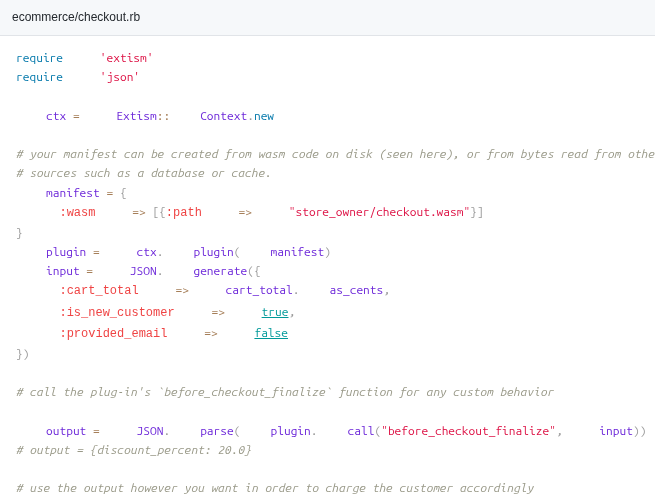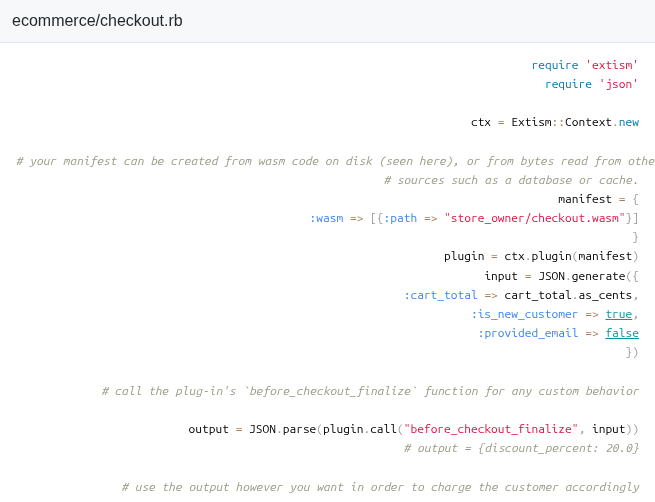--- a/index.html
+++ b/index.html
@@ -10,37 +10,37 @@
     line-height: 1.6;
     background: #ffffff;
     color: #333;
     width: 655px;
   }
   .file-header {
     background: #f6f8fa;
     border-bottom: 1px solid #e1e4e8;
     padding: 8px 12px;
     font-family: -apple-system, BlinkMacSystemFont, 'Segoe UI', Helvetica, Arial, sans-serif;
-    font-size: 16px;
+    font-size: 12px;
     color: #24292e;
   }
   .code-block {
     padding: 12px 16px 16px 16px;
     white-space: pre;
     overflow-x: auto;
   }
   .tok-kw    { color: #0077aa; }      
   .tok-str   { color: #dd1144; }
-  .tok-sym   { color: #3b82f6; }         
-  .tok-id    { color: #000000; }
+  .tok-sym   { color: #ef4444; font-family: Liberation Mono, monospace; }         
+  .tok-id    { color: #6d28d9; margin-left: 30px; }
   .tok-op    { color: #a67f59; }      
   .tok-punc  { color: #999999; }      
   .tok-cmt   { color: #999988; font-style: italic; }
   .tok-bool  { color: #009999; text-decoration: underline; }
-  .ln { display: block; text-align: right; }
+  .ln { display: block; }
 </style>
 </head>
 <body>
 
 <div class="file-header">
   <span>ecommerce/checkout.rb</span>
 </div>
 
 <div class="code-block" id="code-target"><span class="ln"><span class="tok-kw">require </span><span class="tok-id"></span><span class="tok-str">'extism'</span></span><span class="ln"><span class="tok-kw">require </span><span class="tok-id"></span><span class="tok-str">'json'</span></span><span class="ln">&nbsp;</span><span class="ln"><span class="tok-id">ctx </span><span class="tok-op">=</span><span class="tok-id"> Extism</span><span class="tok-op">::</span><span class="tok-id">Context</span><span class="tok-punc">.</span><span class="tok-kw">new</span></span><span class="ln">&nbsp;</span><span class="ln"><span class="tok-cmt"># your manifest can be created from wasm code on disk (seen here), or from bytes read from other</span></span><span class="ln"><span class="tok-cmt"># sources such as a database or cache.</span></span><span class="ln"><span class="tok-id">manifest </span><span class="tok-op">=</span><span class="tok-punc"> {</span></span><span class="ln"><span class="tok-id">  </span><span class="tok-sym">:wasm</span><span class="tok-id"> </span><span class="tok-op">=&gt;</span><span class="tok-punc"> [{</span><span class="tok-sym">:path</span><span class="tok-id"> </span><span class="tok-op">=&gt;</span><span class="tok-id"> </span><span class="tok-str">"store_owner/checkout.wasm"</span><span class="tok-punc">}]</span></span><span class="ln"><span class="tok-punc">}</span></span><span class="ln"><span class="tok-id">plugin </span><span class="tok-op">=</span><span class="tok-id"> ctx</span><span class="tok-punc">.</span><span class="tok-id">plugin</span><span class="tok-punc">(</span><span class="tok-id">manifest</span><span class="tok-punc">)</span></span><span class="ln"><span class="tok-id">input </span><span class="tok-op">=</span><span class="tok-id"> JSON</span><span class="tok-punc">.</span><span class="tok-id">generate</span><span class="tok-punc">({</span></span><span class="ln"><span class="tok-id">  </span><span class="tok-sym">:cart_total</span><span class="tok-id"> </span><span class="tok-op">=&gt;</span><span class="tok-id"> cart_total</span><span class="tok-punc">.</span><span class="tok-id">as_cents</span><span class="tok-punc">,</span></span><span class="ln"><span class="tok-id">  </span><span class="tok-sym">:is_new_customer</span><span class="tok-id"> </span><span class="tok-op">=&gt;</span><span class="tok-id"> </span><span class="tok-bool">true</span><span class="tok-punc">,</span></span><span class="ln"><span class="tok-id">  </span><span class="tok-sym">:provided_email</span><span class="tok-id"> </span><span class="tok-op">=&gt;</span><span class="tok-id"> </span><span class="tok-bool">false</span></span><span class="ln"><span class="tok-punc">})</span></span><span class="ln">&nbsp;</span><span class="ln"><span class="tok-cmt"># call the plug-in's `before_checkout_finalize` function for any custom behavior</span></span><span class="ln">&nbsp;</span><span class="ln"><span class="tok-id">output </span><span class="tok-op">=</span><span class="tok-id"> JSON</span><span class="tok-punc">.</span><span class="tok-id">parse</span><span class="tok-punc">(</span><span class="tok-id">plugin</span><span class="tok-punc">.</span><span class="tok-id">call</span><span class="tok-punc">(</span><span class="tok-str">"before_checkout_finalize"</span><span class="tok-punc">, </span><span class="tok-id">input</span><span class="tok-punc">))</span></span><span class="ln"><span class="tok-cmt"># output = {discount_percent: 20.0}</span></span><span class="ln">&nbsp;</span><span class="ln"><span class="tok-cmt"># use the output however you want in order to charge the customer accordingly</span></span><span class="ln">&nbsp;</span></div>
 

